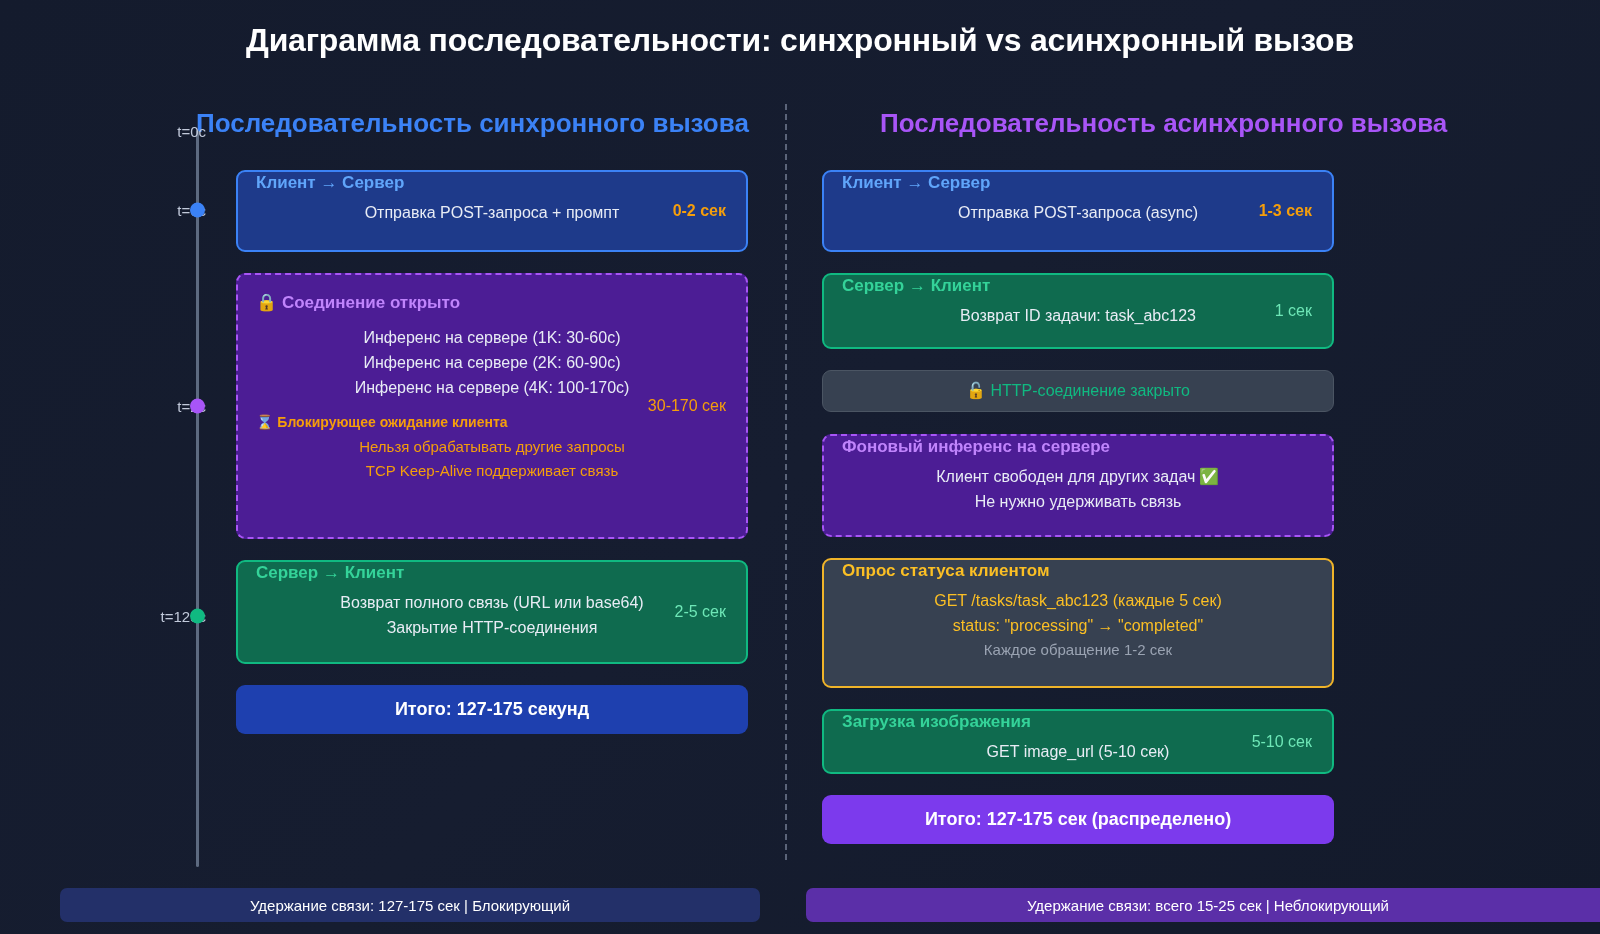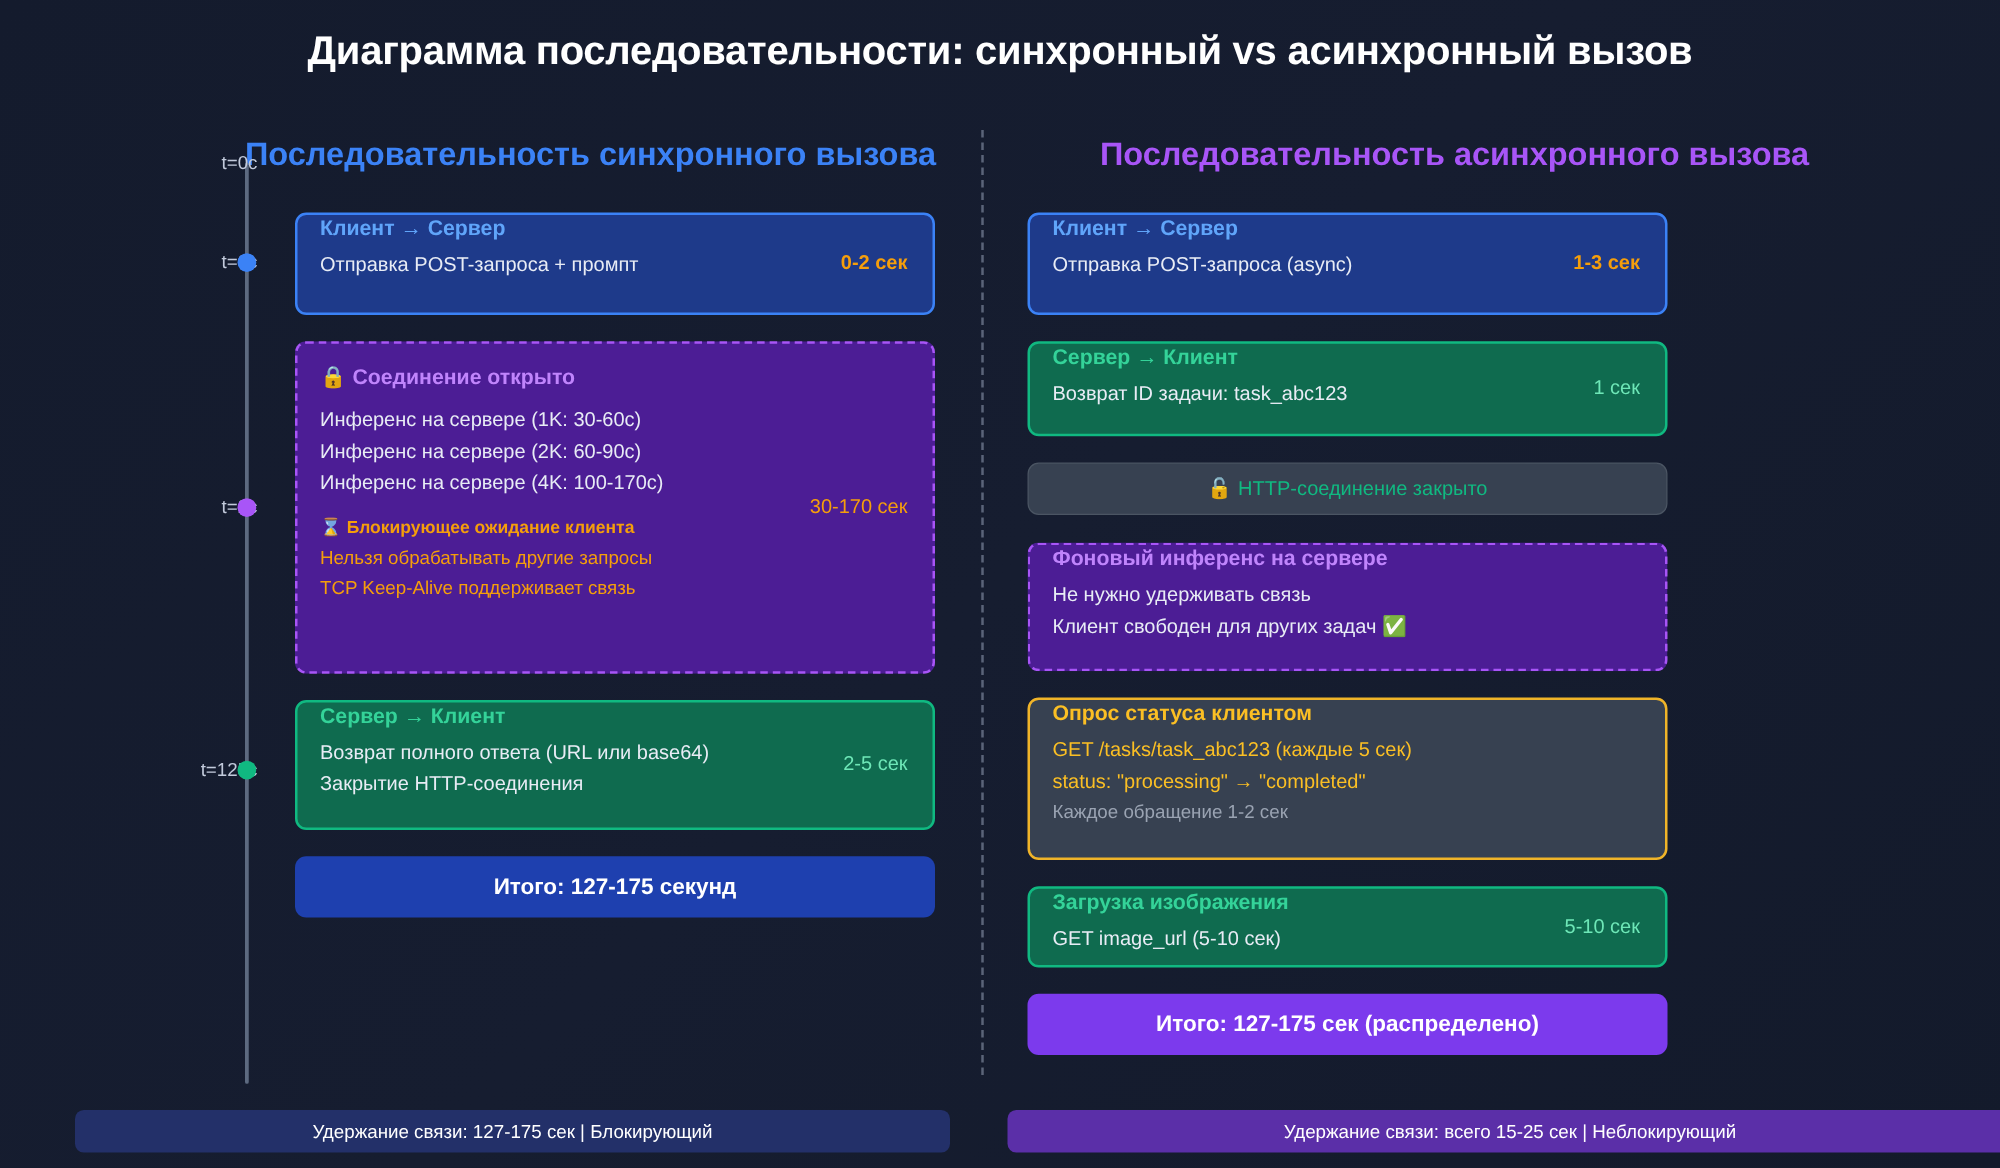--- a/index.html
+++ b/index.html
@@ -96,20 +96,21 @@
   .card .ttl {
     font-size: 17px;
     font-weight: bold;
     margin-bottom: 5px;
     line-height: 1.35;
   }
   .card .ln {
     font-size: 16px;
     color: #e8ecf5;
     line-height: 1.58;
+    text-align: center;
   }
   .card .dur {
     position: absolute;
     right: 20px;
     top: 50%;
     transform: translateY(-50%);
     font-size: 16px;
     white-space: nowrap;
   }
 
@@ -223,21 +224,21 @@
         <span class="emoji">⌛</span>
         <span>Блокирующее ожидание клиента</span>
       </div>
       <div class="ln warn">Нельзя обрабатывать другие запросы</div>
       <div class="ln warn">TCP Keep-Alive поддерживает связь</div>
       <div class="dur">30-170 сек</div>
     </div>
 
     <div class="card green" style="height:104px;">
       <div class="ttl">Сервер → Клиент</div>
-      <div class="ln">Возврат полного ответа (URL или base64)</div>
+      <div class="ln">Возврат полного связь (URL или base64)</div>
       <div class="ln">Закрытие HTTP-соединения</div>
       <div class="dur">2-5 сек</div>
     </div>
 
     <div class="summary blue" style="margin-top:5px;">Итого: 127-175 секунд</div>
   </div>
 
   <div class="col right">
 
     <div class="card blue" style="height:82px;">
@@ -254,22 +255,22 @@
 
     <div class="card gray" style="height:42px; display:flex; align-items:center; justify-content:center; margin-bottom:22px;">
       <div class="ln">
         <span class="emoji">🔓</span>
         <span>HTTP-соединение закрыто</span>
       </div>
     </div>
 
     <div class="card purple" style="height:103px;">
       <div class="ttl">Фоновый инференс на сервере</div>
+      <div class="ln">Клиент свободен для других задач ✅</div>
       <div class="ln">Не нужно удерживать связь</div>
-      <div class="ln">Клиент свободен для других задач ✅</div>
       <div class="dur"></div>
     </div>
 
     <div class="card orange" style="height:130px;">
       <div class="ttl">Опрос статуса клиентом</div>
       <div class="ln">GET /tasks/task_abc123 (каждые 5 сек)</div>
       <div class="ln">status: "processing" → "completed"</div>
       <div class="ln muted">Каждое обращение 1-2 сек</div>
       <div class="dur"></div>
     </div>

